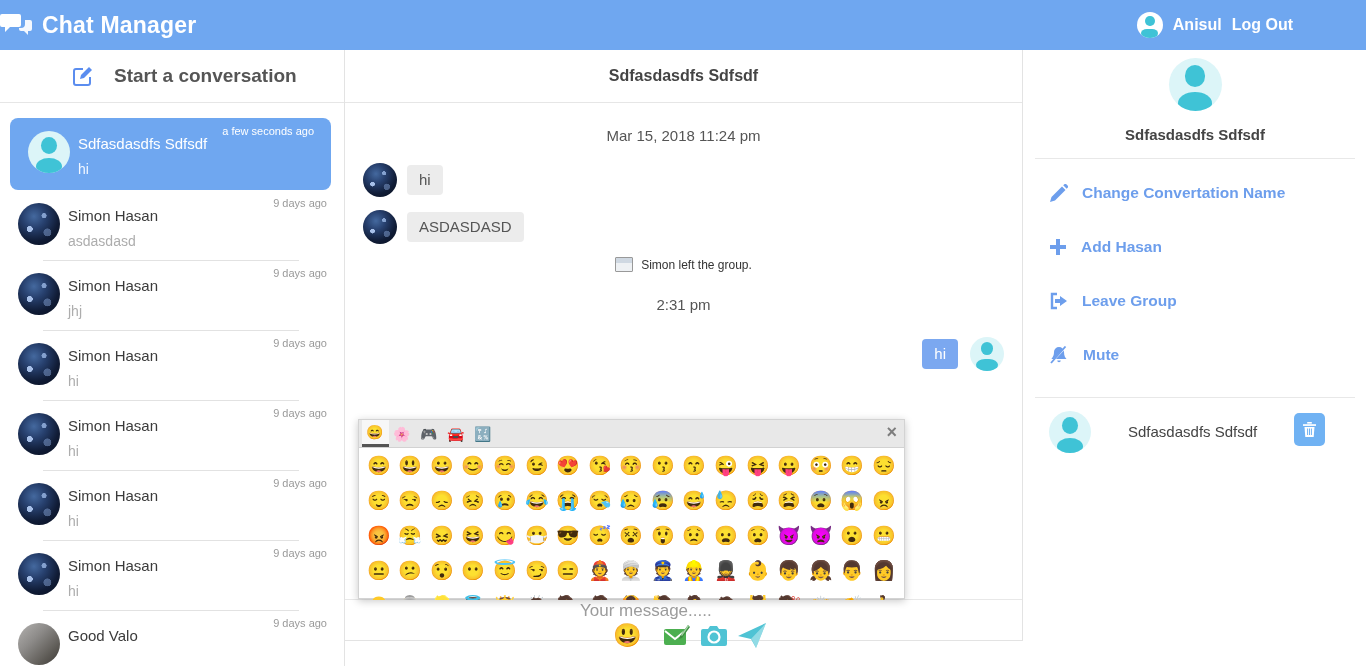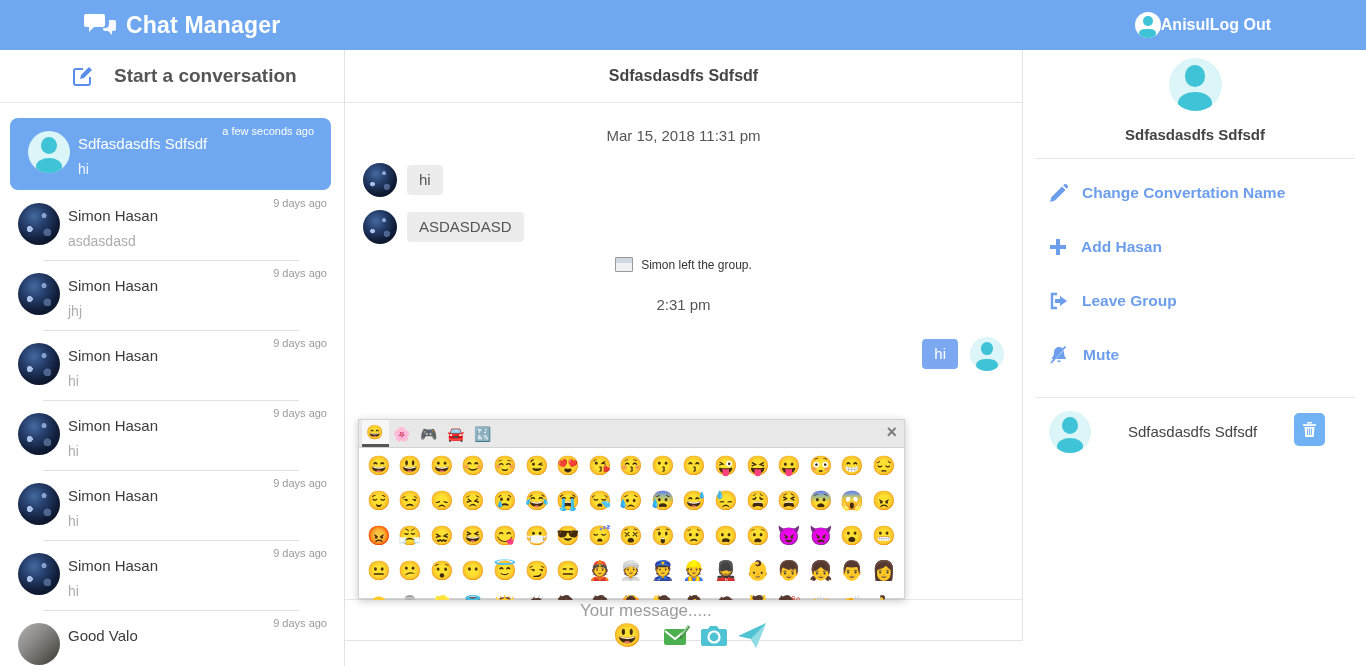--- a/index.html
+++ b/index.html
@@ -7,23 +7,23 @@
     width:1366px;height:666px;overflow:hidden;position:relative;
     background:#ffffff;font-family:"Liberation Sans",sans-serif;
     -webkit-font-smoothing:antialiased;
   }
   
   .header{
     position:absolute;left:0;top:0;width:1366px;height:50px;background:#6FA7F0;
     display:flex;align-items:center;justify-content:space-between;
     color:#fff;z-index:30;
   }
-  .logo{display:flex;align-items:center;gap:10px;padding-left:84px;}
+  .logo{display:flex;align-items:center;gap:10px;}
   .logo-title{font-size:23px;font-weight:bold;letter-spacing:.2px;}
-  .header-right{display:flex;align-items:center;padding-right:95px;}
+  .header-right{display:flex;align-items:center;gap:10px;padding-right:73px;}
   .header-right .uname{font-size:16px;font-weight:bold;cursor:pointer;}
   .header-right .logout{font-size:16px;font-weight:bold;cursor:pointer;}
   
   .avatar{position:relative;border-radius:50%;overflow:hidden;display:inline-block;flex:none;}
   .av-person{background:#DCF5F8;}
   .av-person::before{content:"";position:absolute;left:31%;top:14%;width:38%;height:40%;
     border-radius:50%;background:#3FC3D6;}
   .av-person::after{content:"";position:absolute;left:18%;bottom:-6%;width:64%;height:42%;
     border-radius:50% 50% 10px 10px;background:#3FC3D6;}
   .av-earth{background:
@@ -178,21 +178,21 @@
       </div>
     </div>
 </aside>
 
 <main class="chat">
   <div class="chat-header">
     <span>Sdfasdasdfs Sdfsdf</span>
   </div>
 
   <div class="messages" id="messages">
-      <div class="msg-date">Mar 15, 2018 11:31 pm</div>
+      <div class="msg-date">Mar 15, 2018 11:24 pm</div>
       <div class="msg-row left">
         <span class="avatar av-earth msg-av"></span>
         <div class="bubble in">hi</div>
       </div>
       <div class="msg-row left">
         <span class="avatar av-earth msg-av"></span>
         <div class="bubble in">ASDASDASD</div>
       </div>
       <div class="msg-event">
         <span class="event-icon"></span>

